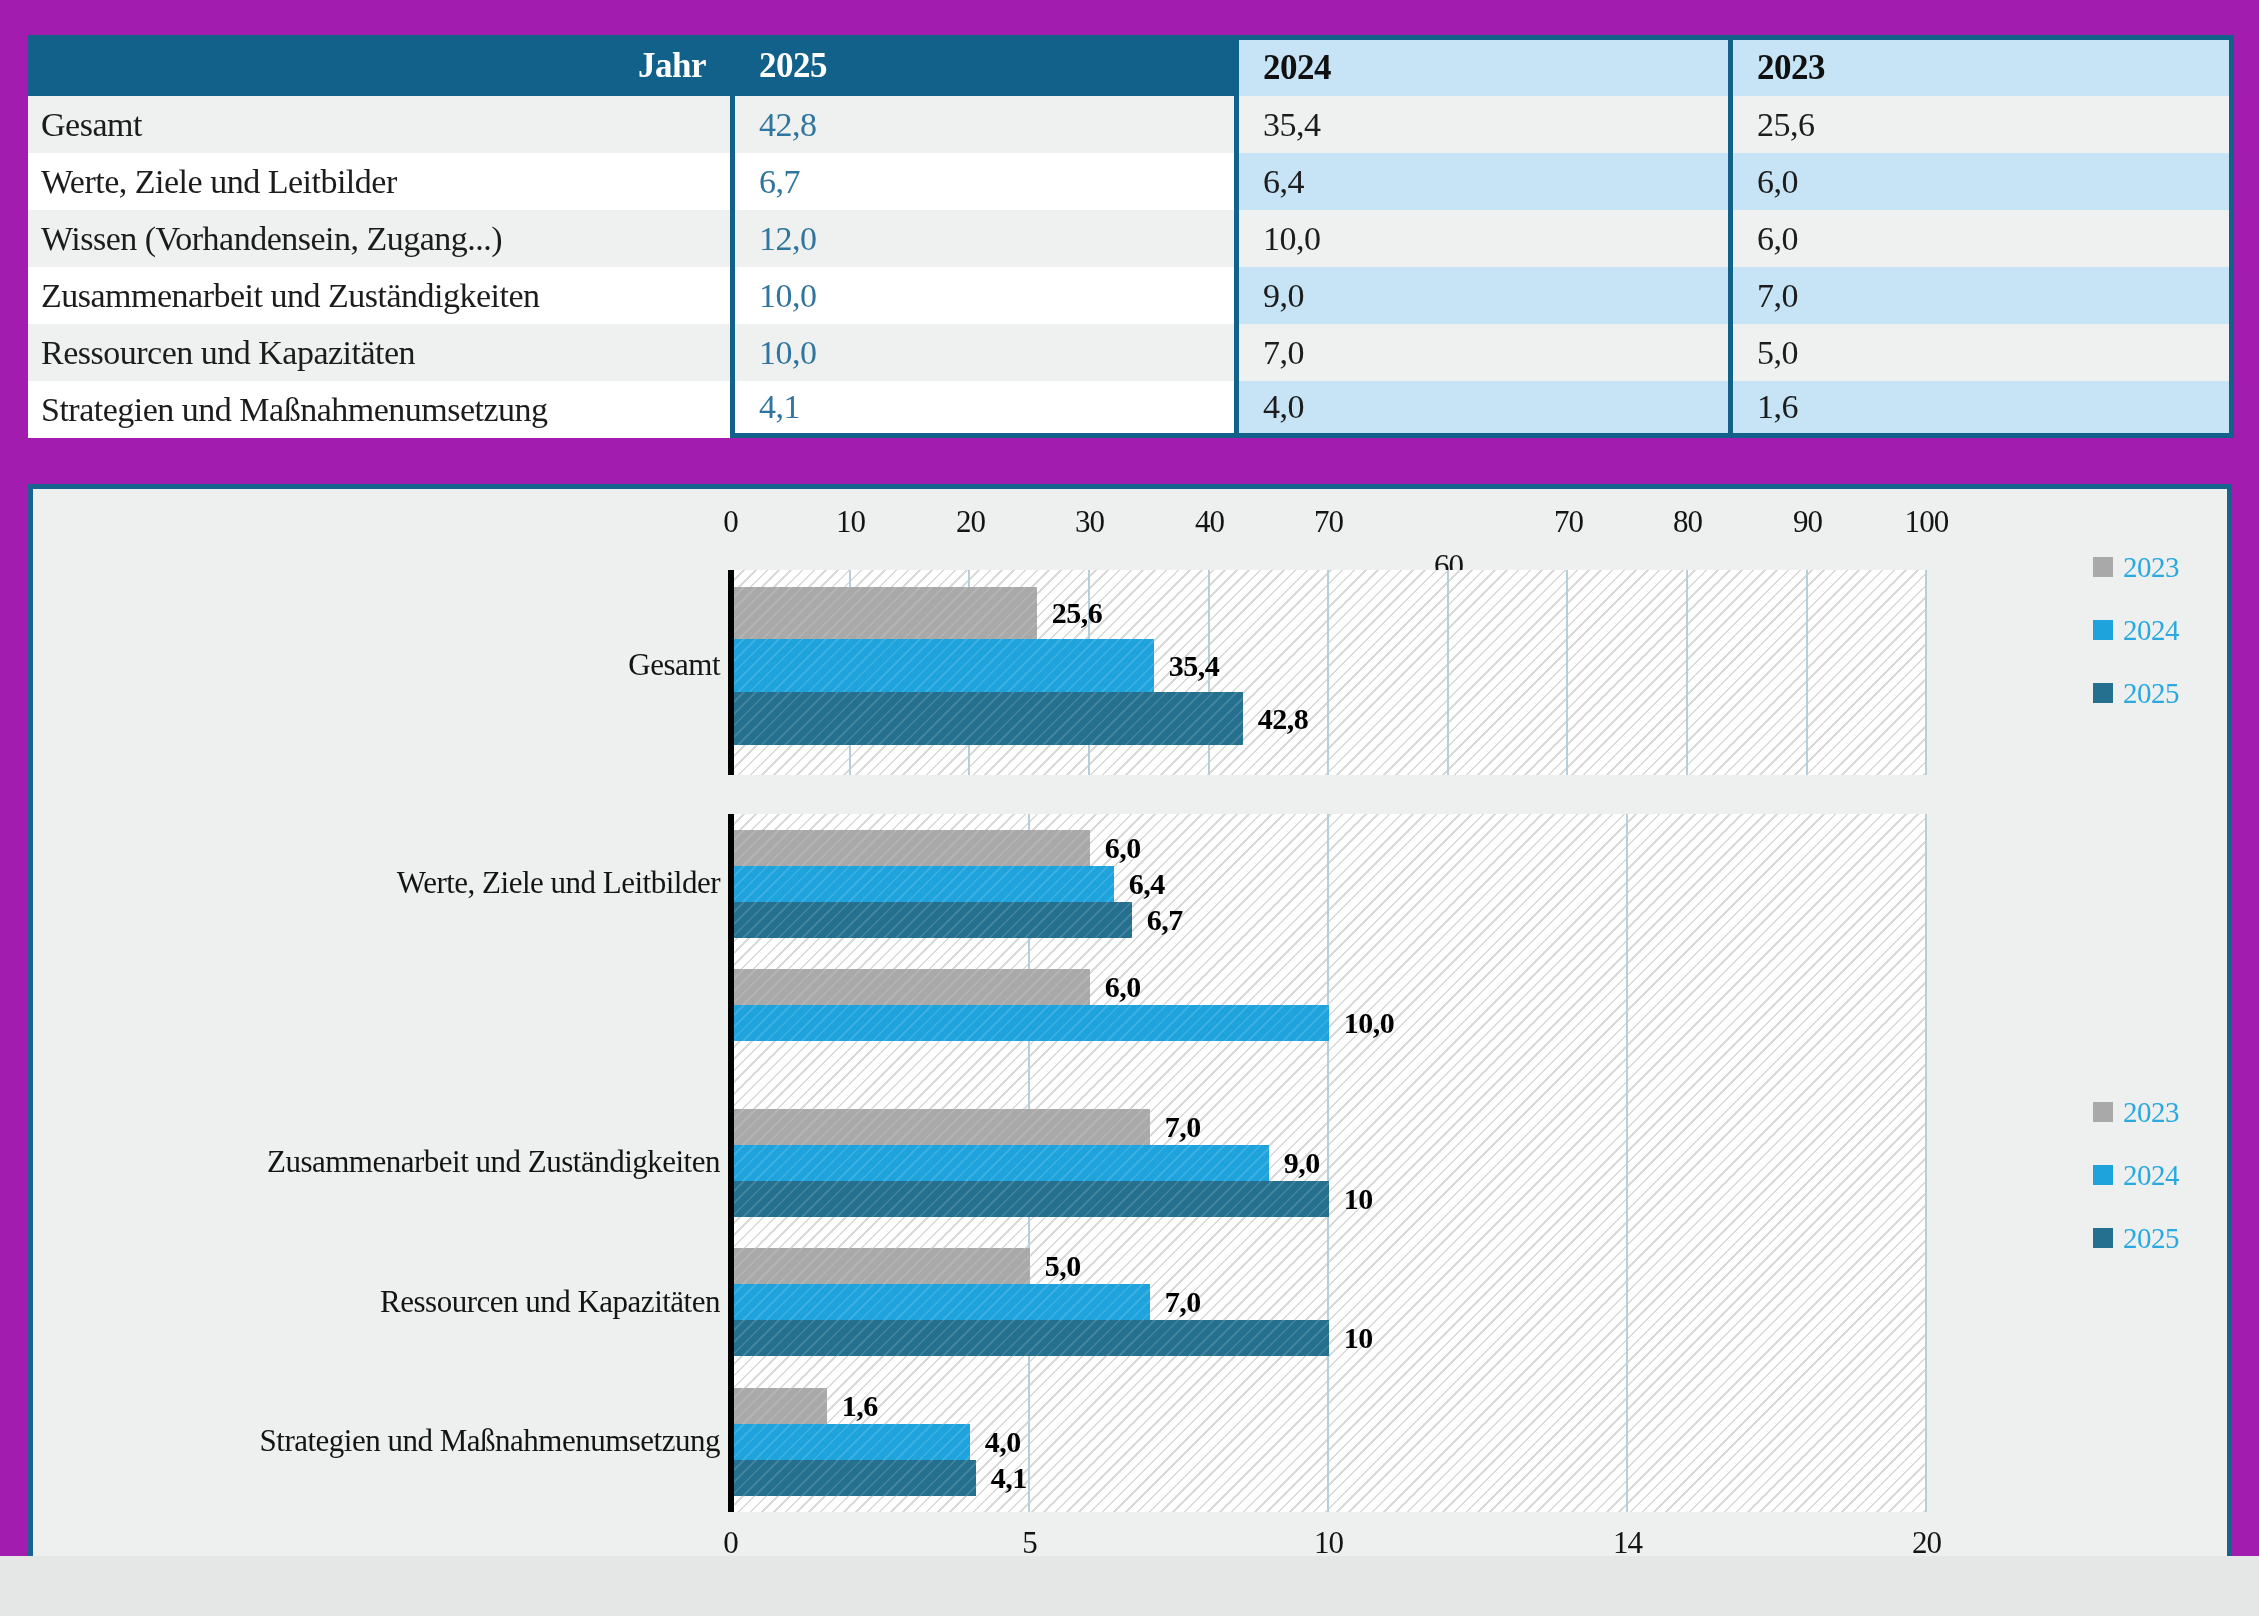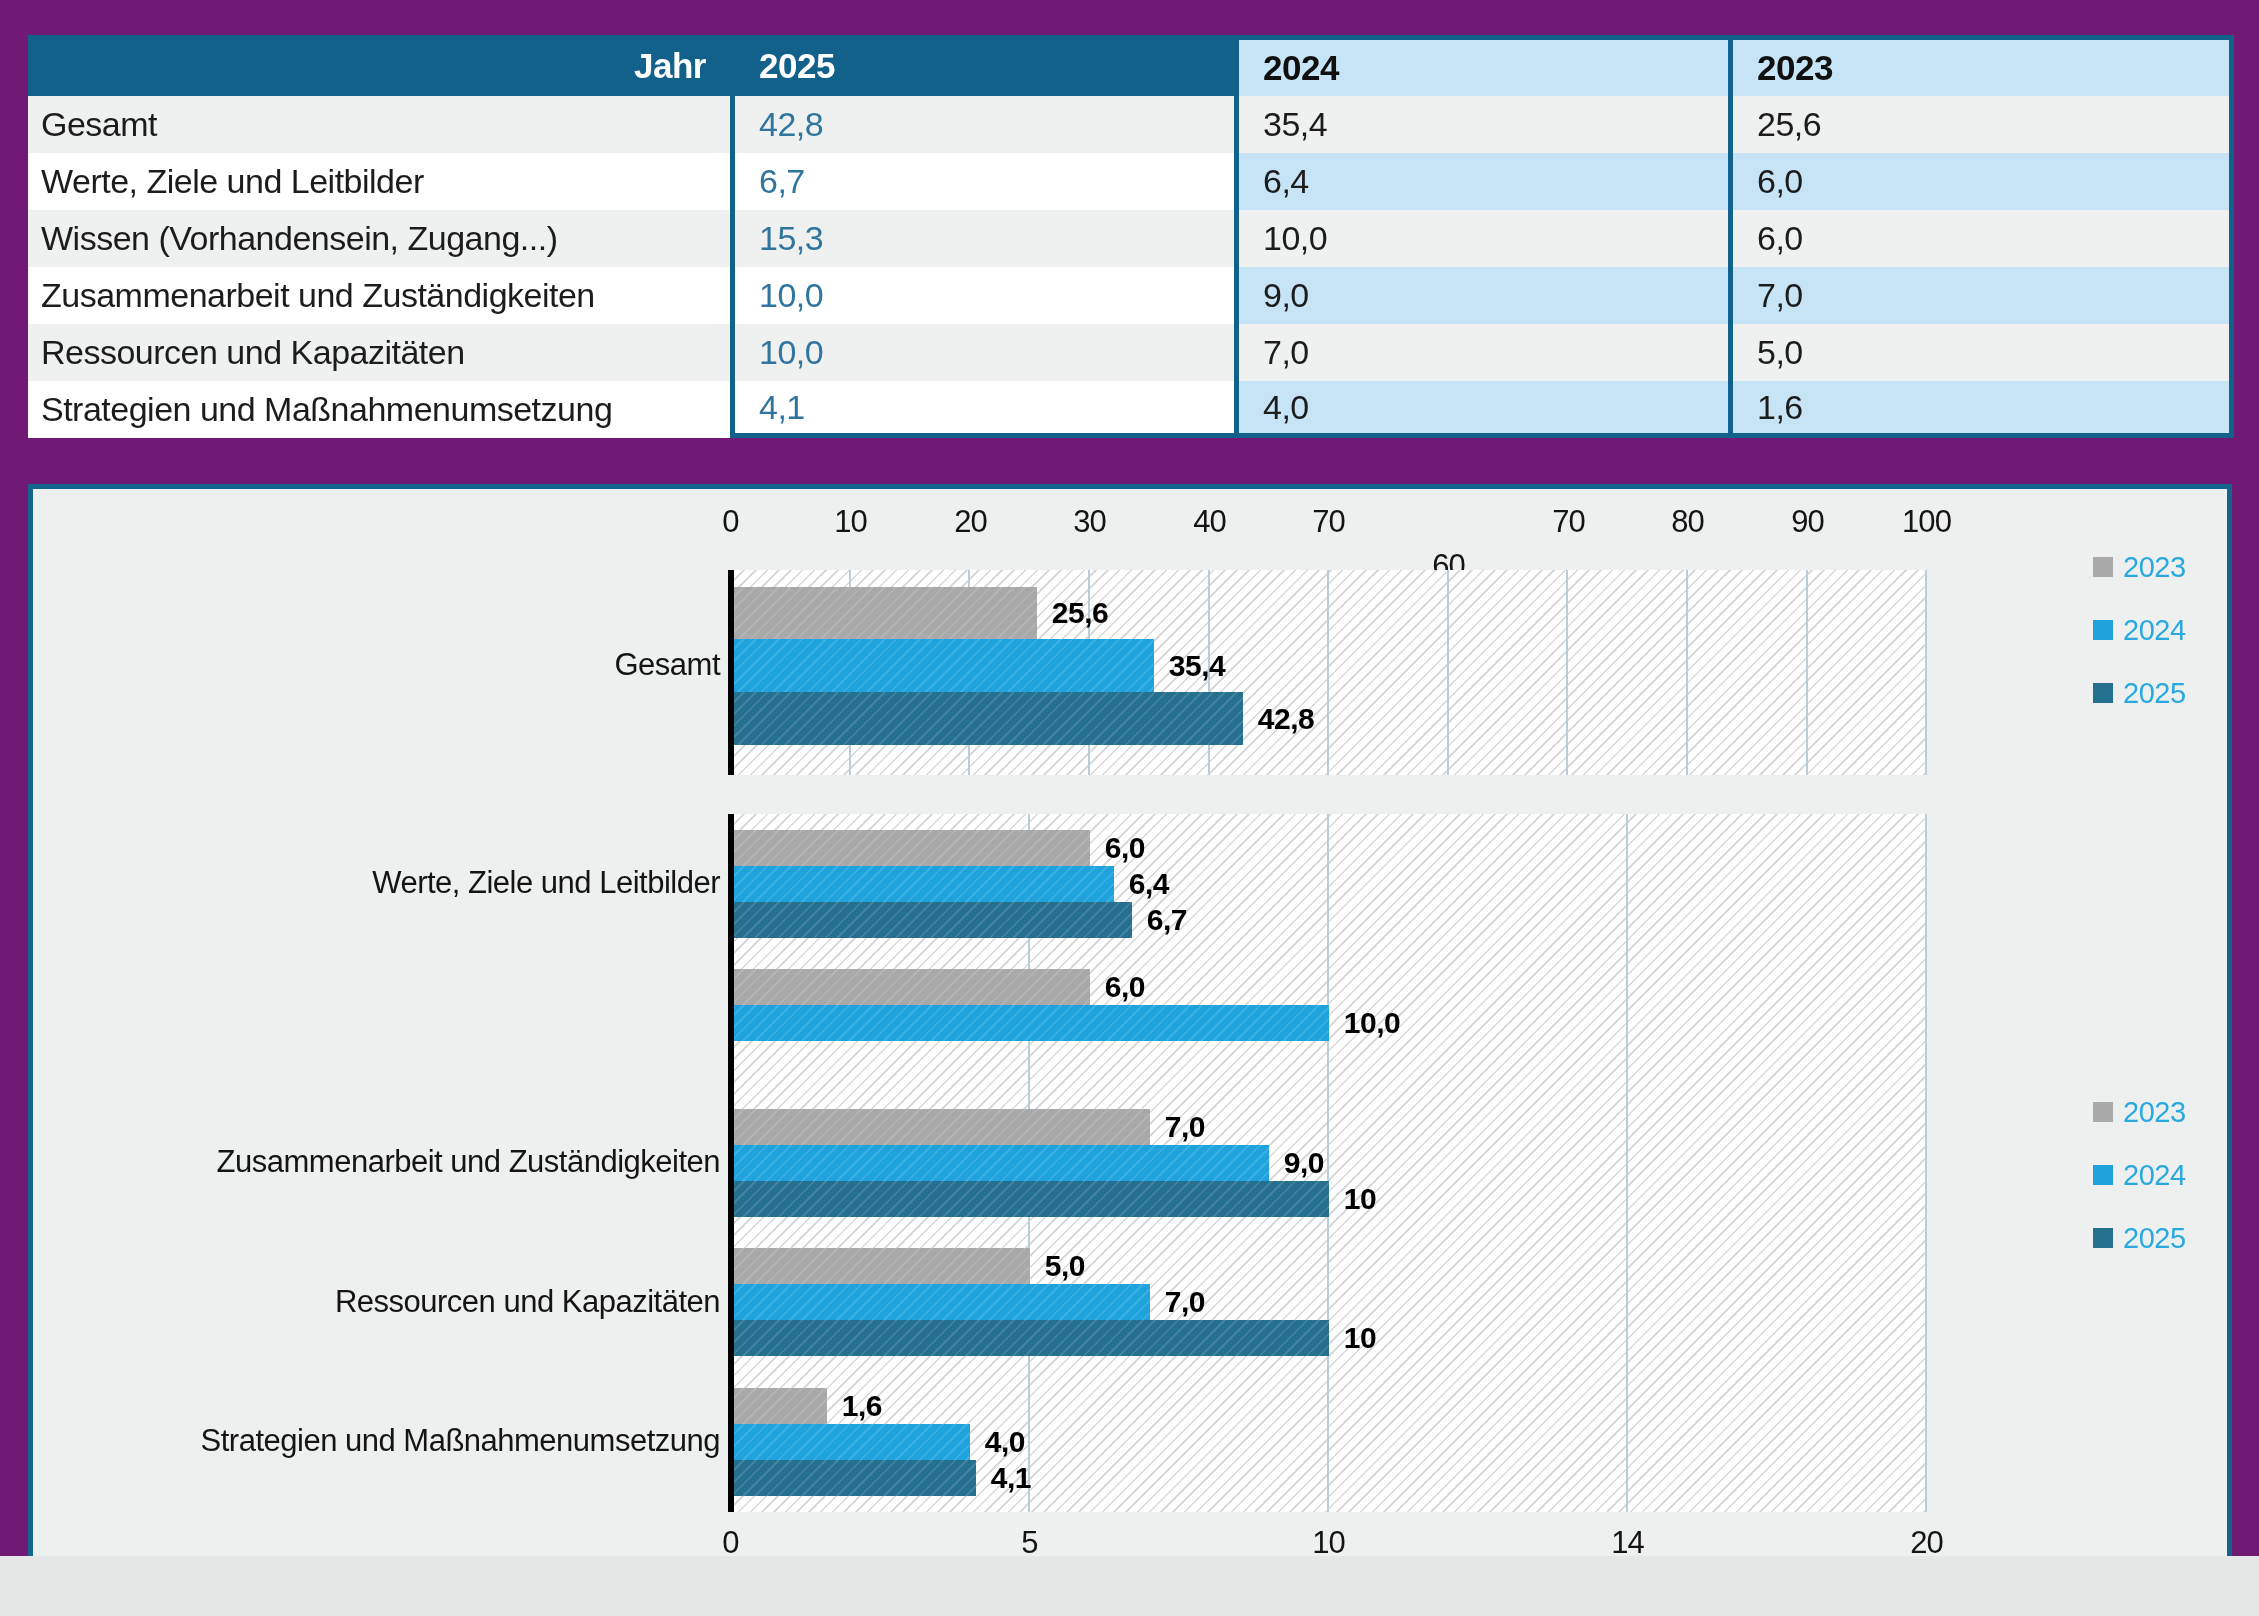--- a/index.html
+++ b/index.html
@@ -1,21 +1,21 @@
 <!DOCTYPE html>
 <html style="font-size:14.8px"><head>
 <meta charset="utf-8">
 <style>
   * { box-sizing: border-box; margin: 0; padding: 0; }
   html, body { background: #e4e7e5; }
   .screen {
     position: relative;
     width: 2259px; height: 1556px;
-    background: #701a75;
-    font-family: Liberation Sans, sans-serif;
+    background: #a21caf;
+    font-family: Liberation Serif, serif;
     overflow: hidden;
   }
 
   
   .data-table {
     position: absolute; left: 28px; top: 35px;
     display: grid;
     grid-template-columns: 707px 504px 494px 501px;
   }
   .cell {
@@ -97,21 +97,21 @@
     <div class="cell bg-gray val sep v2025">42,8</div>
     <div class="cell bg-gray val sep">35,4</div>
     <div class="cell bg-gray val sep">25,6</div>
 
     <div class="cell bg-white sep">Werte, Ziele und Leitbilder</div>
     <div class="cell bg-white val sep v2025">6,7</div>
     <div class="cell bg-blue val sep">6,4</div>
     <div class="cell bg-blue val sep">6,0</div>
 
     <div class="cell bg-gray sep">Wissen (Vorhandensein, Zugang...)</div>
-    <div class="cell bg-gray val sep v2025">15,3</div>
+    <div class="cell bg-gray val sep v2025">12,0</div>
     <div class="cell bg-gray val sep">10,0</div>
     <div class="cell bg-gray val sep">6,0</div>
 
     <div class="cell bg-white sep">Zusammenarbeit und Zuständigkeiten</div>
     <div class="cell bg-white val sep v2025">10,0</div>
     <div class="cell bg-blue val sep">9,0</div>
     <div class="cell bg-blue val sep">7,0</div>
 
     <div class="cell bg-gray sep">Ressourcen und Kapazitäten</div>
     <div class="cell bg-gray val sep v2025">10,0</div>

